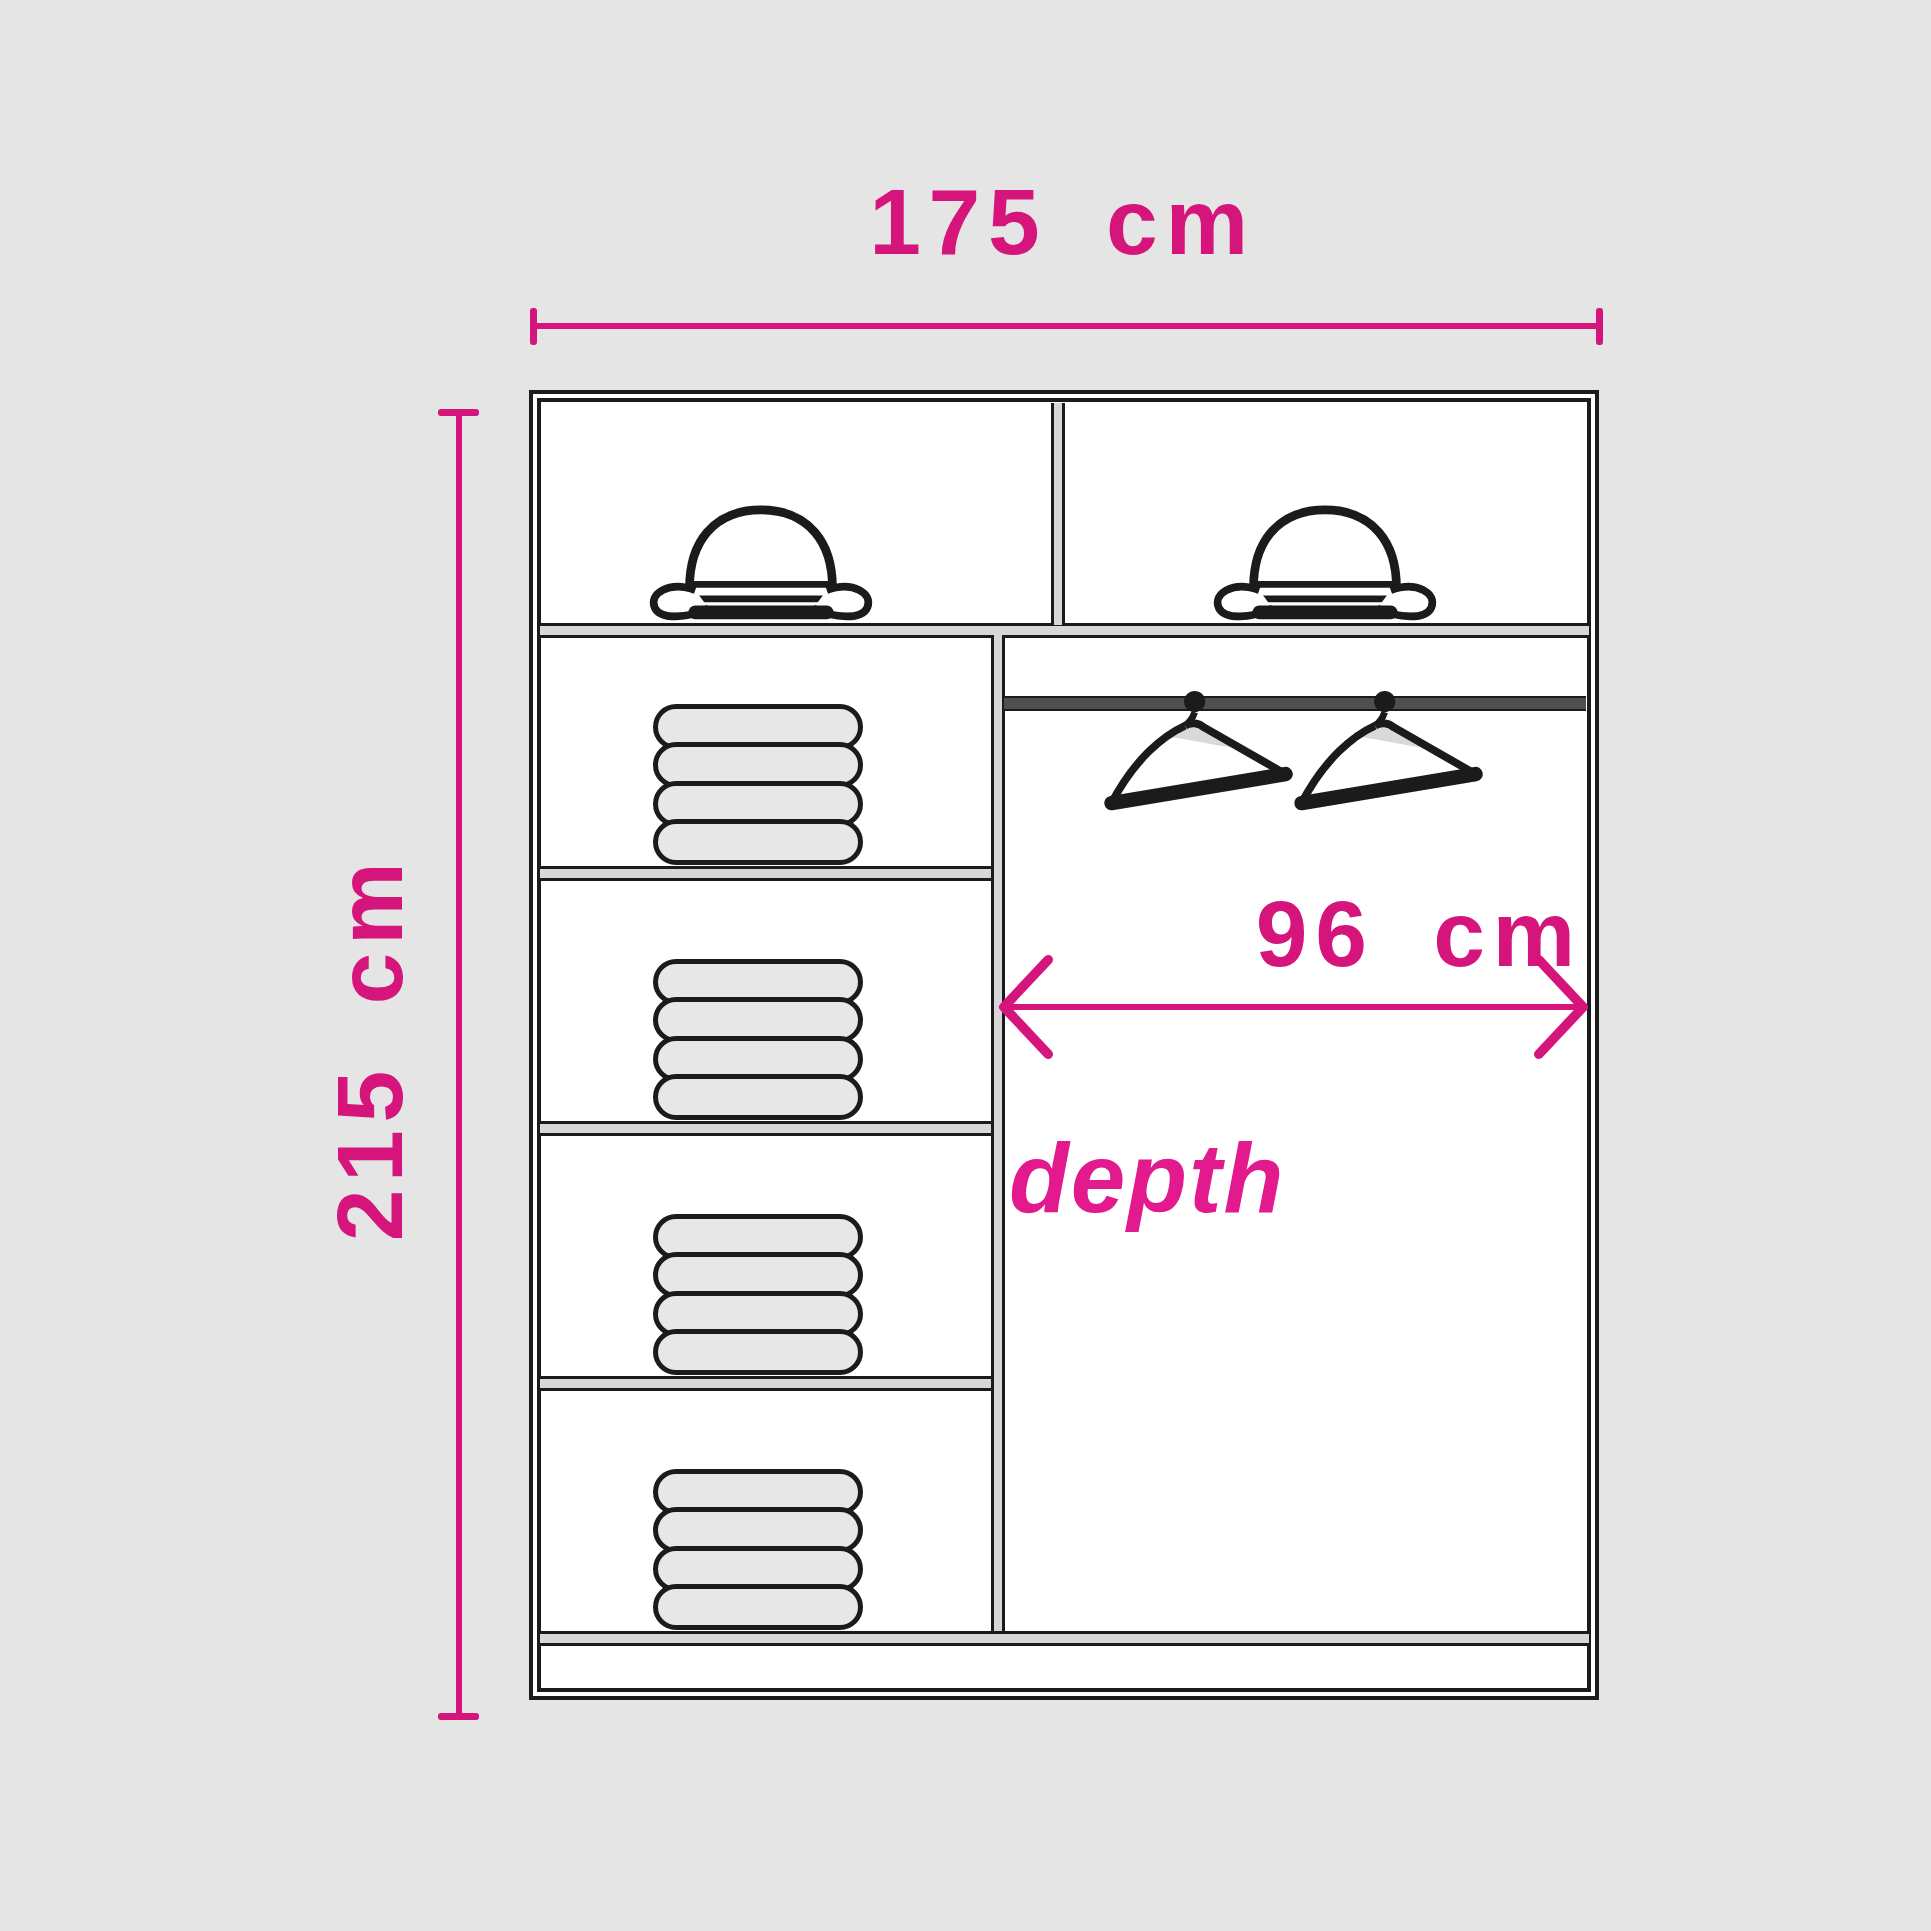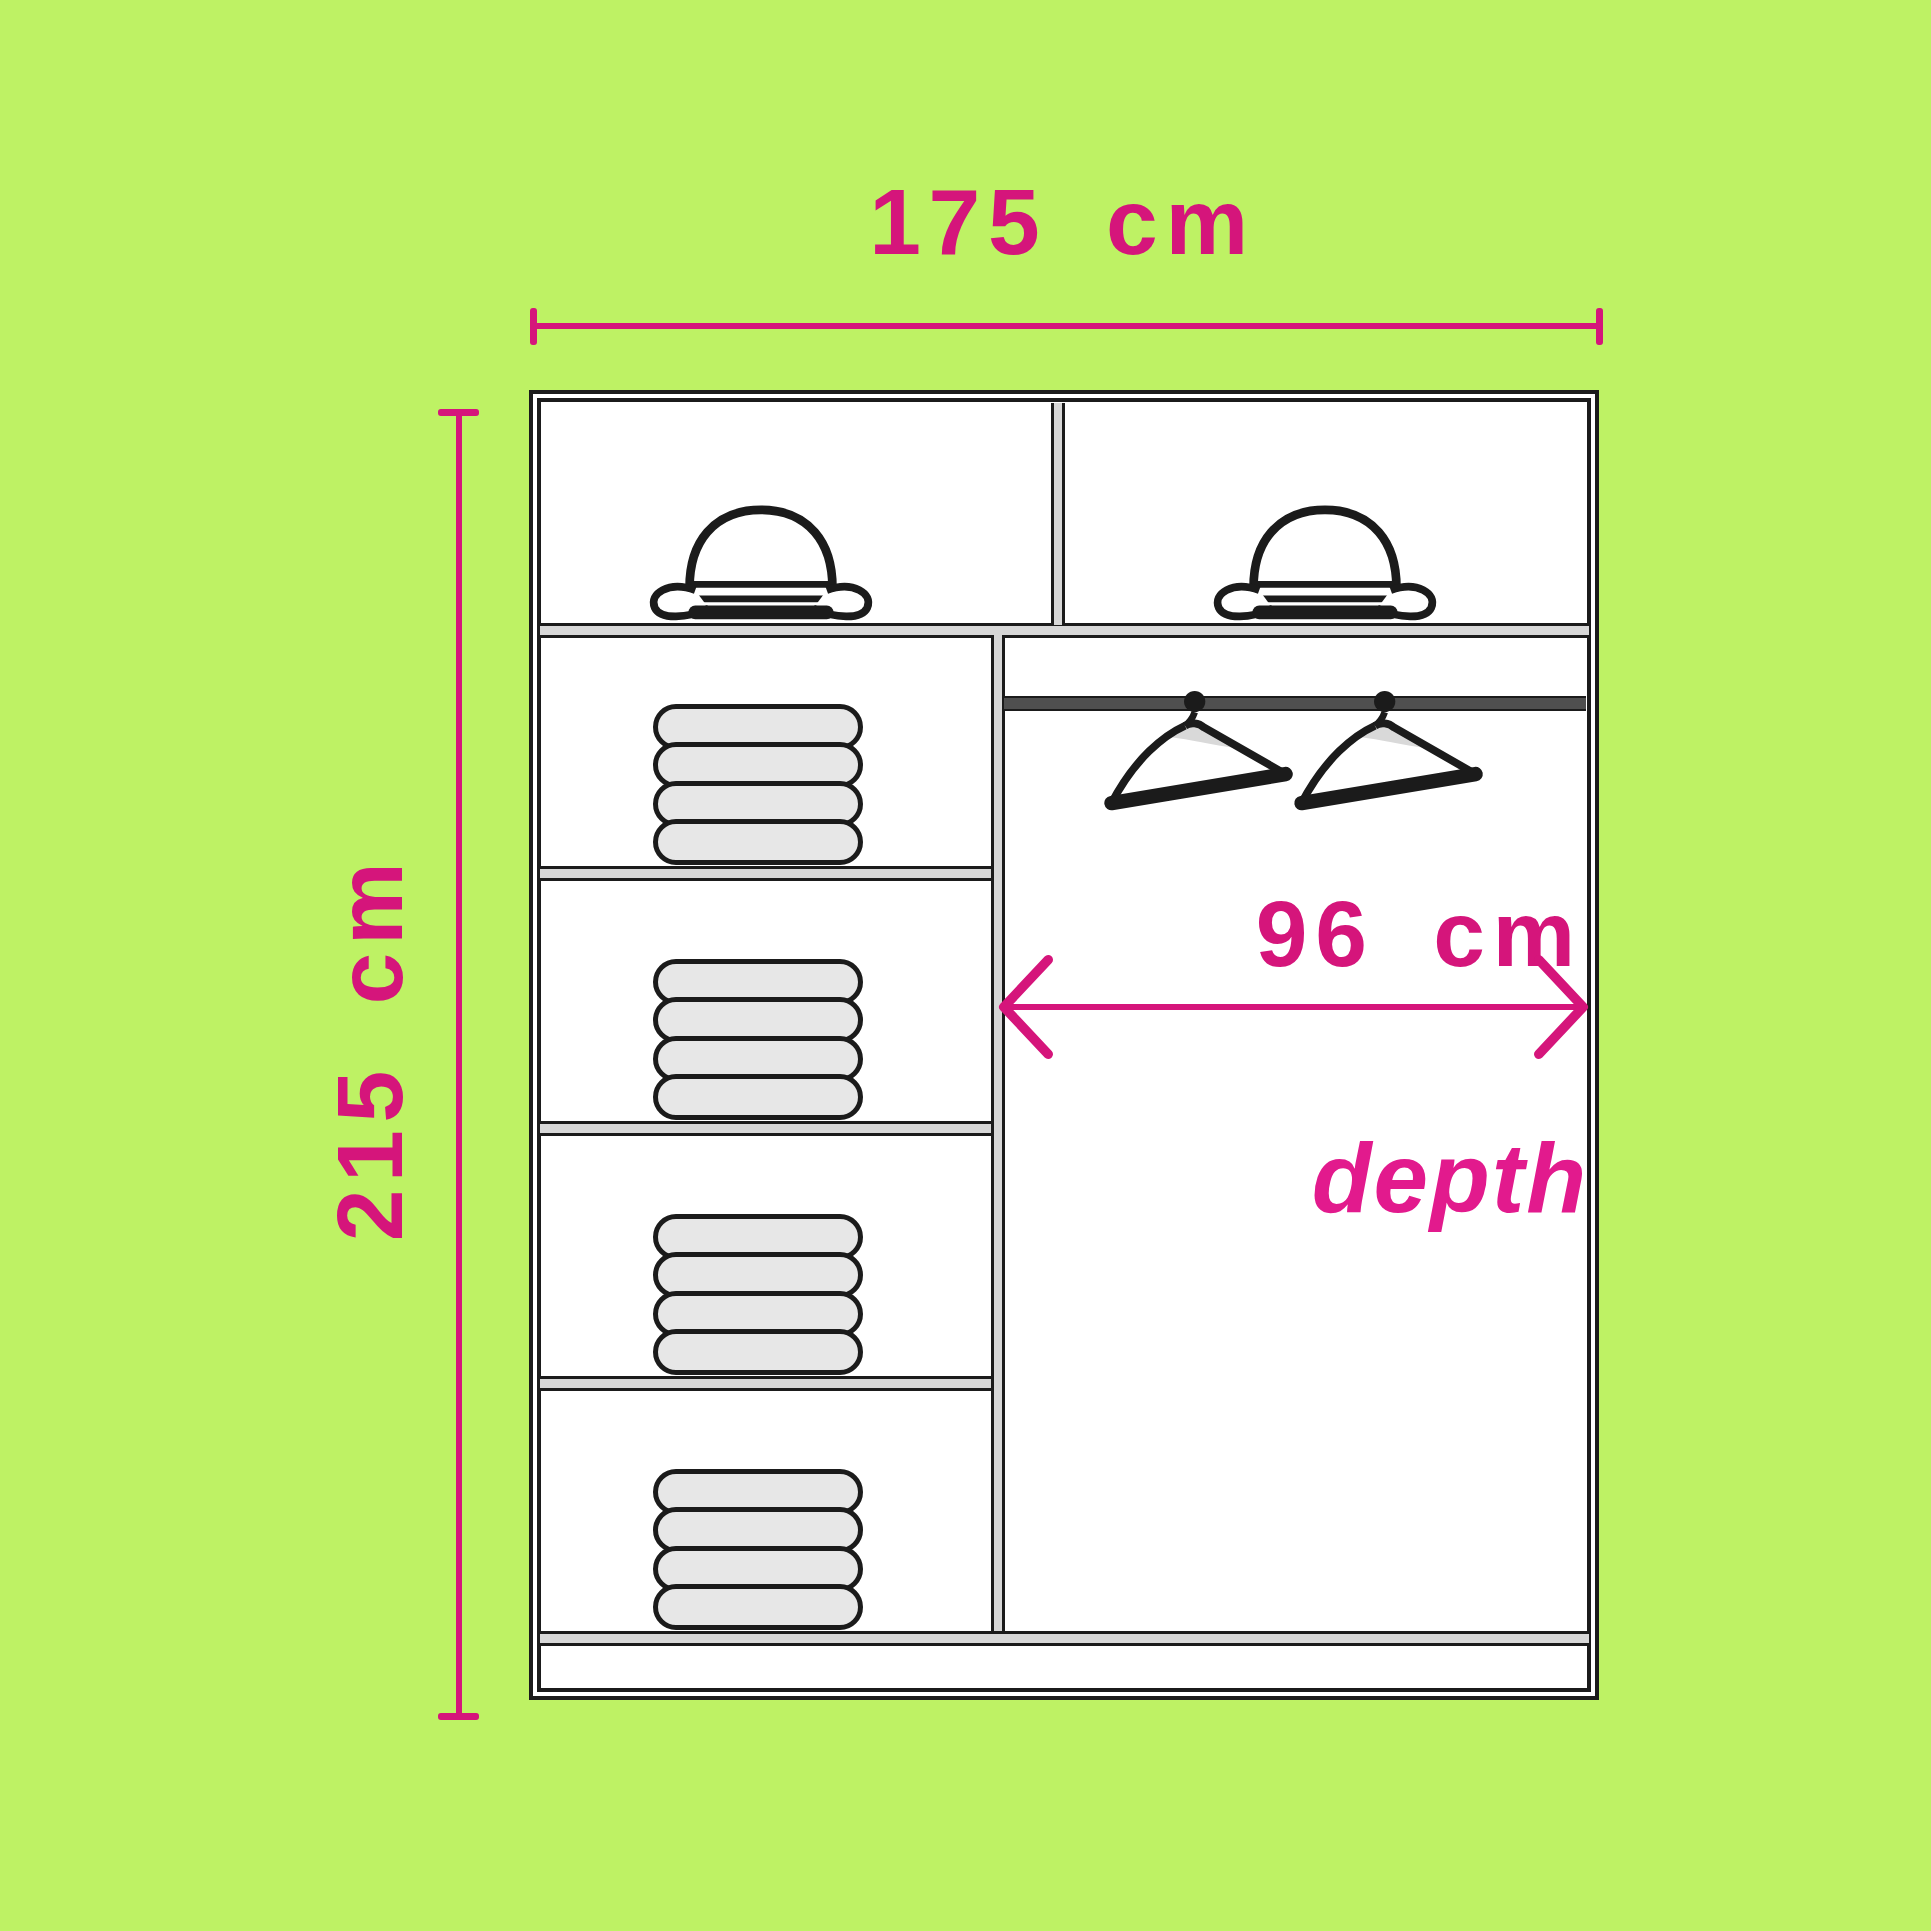--- a/index.html
+++ b/index.html
@@ -1,33 +1,33 @@
 <!DOCTYPE html>
 <html style="--pink: #d5157b; --pink2: #e21a8d; --ink: #1b1b1b; --panel: #d7d7d7; --pill: #e7e7e7; --rail: #4f4f4f;"><head>
 <meta charset="utf-8">
 <style>
   html,body{margin:0;padding:0;background:#ffffff;}
   .stage{
-    position:relative;width:1931px;height:1931px;background:#bef264;
+    position:relative;width:1931px;height:1931px;background:#e5e5e5;
     font-family:"Liberation Sans",sans-serif;overflow:hidden;
   }
   .abs{position:absolute;}
   
   .dim-line-h{position:absolute;height:5.8px;background:var(--pink);}
   .dim-line-v{position:absolute;width:5.8px;background:var(--pink);}
   .tick-v{position:absolute;width:6.8px;height:37px;background:var(--pink);border-radius:2.9px;}
   .tick-h{position:absolute;width:41px;height:6.8px;background:var(--pink);border-radius:2.9px;}
   .dim-label{
     position:absolute;color:var(--pink);font-weight:bold;
     font-size:93px;letter-spacing:7.7px;word-spacing:25px;white-space:nowrap;
     text-align:center;
   }
   .depth-label{
     position:absolute;color:var(--pink2);font-weight:bold;font-style:italic;
-    font-size:98px;letter-spacing:1.9px;white-space:nowrap;text-align:right;
+    font-size:98px;letter-spacing:1.9px;white-space:nowrap;text-align:left;
   }
   
   .frame{
     position:absolute;left:529px;top:390px;width:1070px;height:1310px;
     border:12.6px double var(--ink);background:#ffffff;box-sizing:border-box;
   }
   .panel-h{
     position:absolute;background:var(--panel);box-sizing:border-box;
     border-top:3.9px solid var(--ink);border-bottom:3.9px solid var(--ink);
   }

